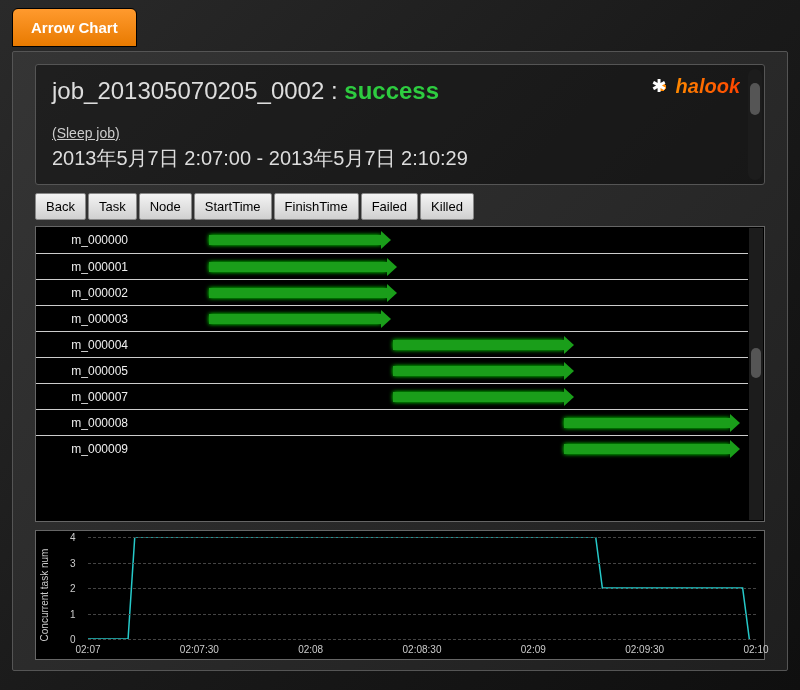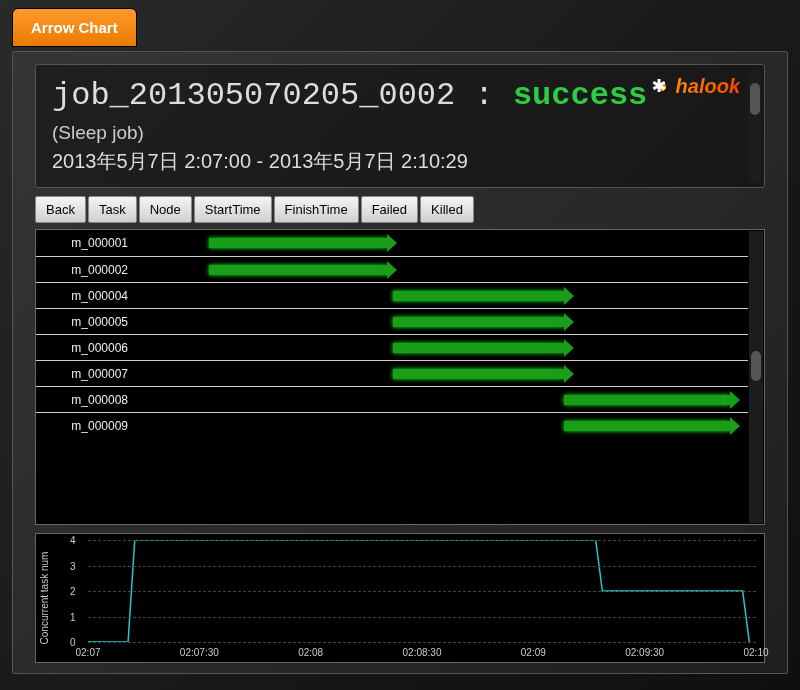--- a/index.html
+++ b/index.html
@@ -71,33 +71,33 @@
 .header-panel .scrollbar-v .thumb {
   position: absolute;
   top: 14px;
   height: 32px;
   left: 2px;
   right: 2px;
   background: #555;
   border-radius: 5px;
 }
 .job-title {
-  font-size: 32px;
+  font-size: 24px;
   color: #ddd;
   font-weight: normal;
-  font-family: Liberation Mono, monospace;
 }
 .job-status {
   color: #2ecc40;
   font-weight: bold;
 }
 .job-sub {
   color: #ccc;
-  font-size: 19px;
-  margin-top: 8px;
+  font-size: 14px;
+  margin-top: 20px;
+  text-decoration: underline;
 }
 .job-range {
   color: #ddd;
   font-size: 20px;
   margin-top: 4px;
 }
 .logo {
   position: absolute;
   right: 24px;
   top: 10px;
@@ -292,45 +292,51 @@
     <button>Node</button>
     <button>StartTime</button>
     <button>FinishTime</button>
     <button>Failed</button>
     <button>Killed</button>
   </div>
 
   <div class="arrow-panel">
     <div class="arrow-rows" id="arrow-rows">
         <div class="arrow-row">
+          <div class="row-label">m_000000</div>
+          <div class="row-track">
+            <div class="arrow-bar" style="left: 12%; width: 28%;"></div>
+          </div>
+        </div>
+        <div class="arrow-row">
           <div class="row-label">m_000001</div>
           <div class="row-track">
             <div class="arrow-bar" style="left: 12%; width: 29%;"></div>
           </div>
         </div>
         <div class="arrow-row">
           <div class="row-label">m_000002</div>
           <div class="row-track">
             <div class="arrow-bar" style="left: 12%; width: 29%;"></div>
           </div>
         </div>
         <div class="arrow-row">
+          <div class="row-label">m_000003</div>
+          <div class="row-track">
+            <div class="arrow-bar" style="left: 12%; width: 28%;"></div>
+          </div>
+        </div>
+        <div class="arrow-row">
           <div class="row-label">m_000004</div>
           <div class="row-track">
             <div class="arrow-bar" style="left: 42%; width: 28%;"></div>
           </div>
         </div>
         <div class="arrow-row">
           <div class="row-label">m_000005</div>
-          <div class="row-track">
-            <div class="arrow-bar" style="left: 42%; width: 28%;"></div>
-          </div>
-        </div>
-        <div class="arrow-row">
-          <div class="row-label">m_000006</div>
           <div class="row-track">
             <div class="arrow-bar" style="left: 42%; width: 28%;"></div>
           </div>
         </div>
         <div class="arrow-row">
           <div class="row-label">m_000007</div>
           <div class="row-track">
             <div class="arrow-bar" style="left: 42%; width: 28%;"></div>
           </div>
         </div>

